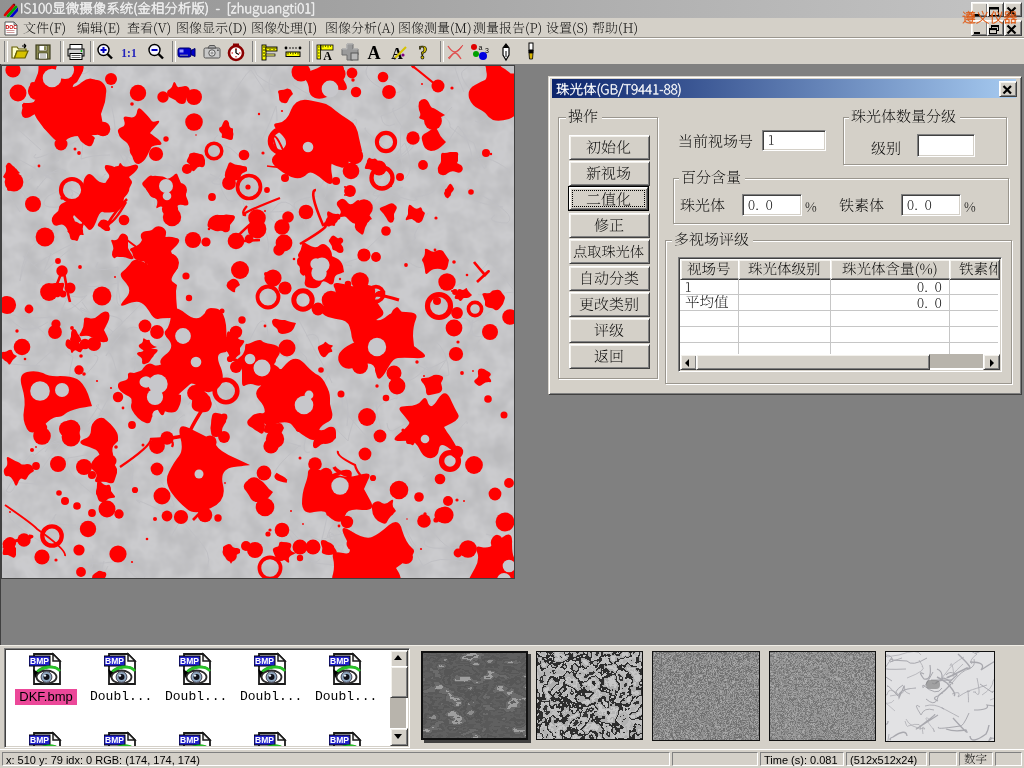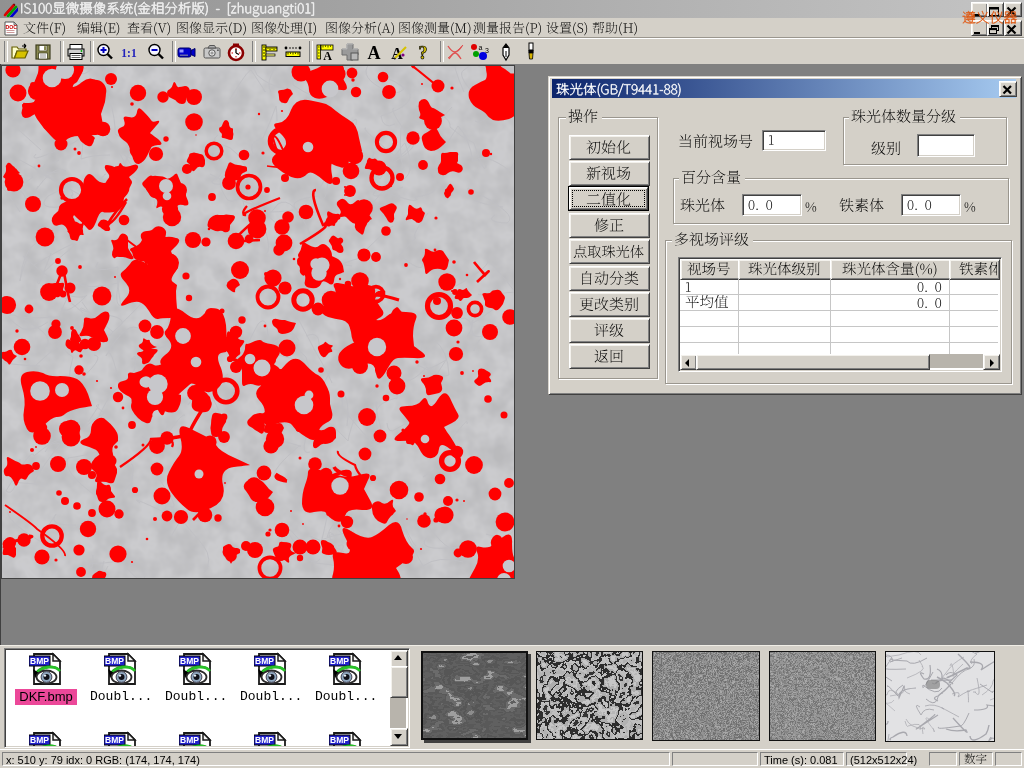--- a/index.html
+++ b/index.html
@@ -1581,21 +1581,21 @@
       <path d="M3 82Q1 98 -2 95Q-10 110 -4 107" fill="none" stroke="#a8a8ae" stroke-width="0.8"></path>
       <path d="M73 65Q49 52 58 57Q48 51 39 54" fill="none" stroke="#a8a8ae" stroke-width="0.8"></path>
       <path d="M51 25Q55 27 61 31Q71 42 68 44" fill="none" stroke="#a8a8ae" stroke-width="1.4"></path>
       <path d="M1 5Q5 4 13 3Q32 -4 35 3" fill="none" stroke="#a8a8ae" stroke-width="0.7"></path>
       <rect x="40" y="28" width="14" height="9" fill="#777" opacity="0.6" rx="4"></rect>
     </svg></div>
 <div style="position:absolute;left:0;top:749px;width:1024px;height:19px;background:#d4d0c8;border-top:1px solid #fff"></div>
 <div style="position:absolute;left:2px;top:752px;width:668px;height:14px;border:1px solid;border-color:#808080 #fff #fff #808080;font-family:'Liberation Sans';font-size:11px;color:#000;padding:1px 0 0 3px;box-sizing:border-box;white-space:nowrap">x: 510 y: 79  idx: 0  RGB: (174, 174, 174)</div>
 <div style="position:absolute;left:672px;top:752px;width:86px;height:14px;border:1px solid;border-color:#808080 #fff #fff #808080;font-family:'Liberation Sans';font-size:11px;color:#000;padding:1px 0 0 3px;box-sizing:border-box;white-space:nowrap"></div>
 <div style="position:absolute;left:760px;top:752px;width:84px;height:14px;border:1px solid;border-color:#808080 #fff #fff #808080;font-family:'Liberation Sans';font-size:11px;color:#000;padding:1px 0 0 3px;box-sizing:border-box;white-space:nowrap">Time (s): 0.081</div>
-<div style="position:absolute;left:846px;top:752px;width:61px;height:14px;border:1px solid;border-color:#808080 #fff #fff #808080;font-family:'Liberation Sans';font-size:11px;color:#000;padding:1px 0 0 3px;box-sizing:border-box;white-space:nowrap">(512x512x24)</div>
+<div style="position:absolute;left:846px;top:752px;width:81px;height:14px;border:1px solid;border-color:#808080 #fff #fff #808080;font-family:'Liberation Sans';font-size:11px;color:#000;padding:1px 0 0 3px;box-sizing:border-box;white-space:nowrap">(512x512x24)</div>
 <div style="position:absolute;left:929px;top:752px;width:28px;height:14px;border:1px solid;border-color:#808080 #fff #fff #808080;font-family:'Liberation Sans';font-size:11px;color:#000;padding:1px 0 0 3px;box-sizing:border-box;white-space:nowrap"></div>
 <div style="position:absolute;left:959px;top:752px;width:34px;height:14px;border:1px solid;border-color:#808080 #fff #fff #808080;font-family:'Liberation Sans';font-size:11px;color:#000;padding:1px 0 0 3px;box-sizing:border-box;white-space:nowrap"></div>
 <svg style="position:absolute;left:964.0px;top:750.9px;overflow:visible" width="23" height="16">
     <g fill="#000">
       <use href="#g103" transform="translate(0.0,12.1) scale(0.011500,-0.011500)"></use>
       <use href="#g114" transform="translate(11.5,12.1) scale(0.011500,-0.011500)"></use>
     </g>
   </svg>
 <div style="position:absolute;left:995px;top:752px;width:27px;height:14px;border:1px solid;border-color:#808080 #fff #fff #808080;font-family:'Liberation Sans';font-size:11px;color:#000;padding:1px 0 0 3px;box-sizing:border-box;white-space:nowrap"></div>
 <svg style="position:absolute;left:962.0px;top:8.0px;overflow:visible" width="55" height="19">

